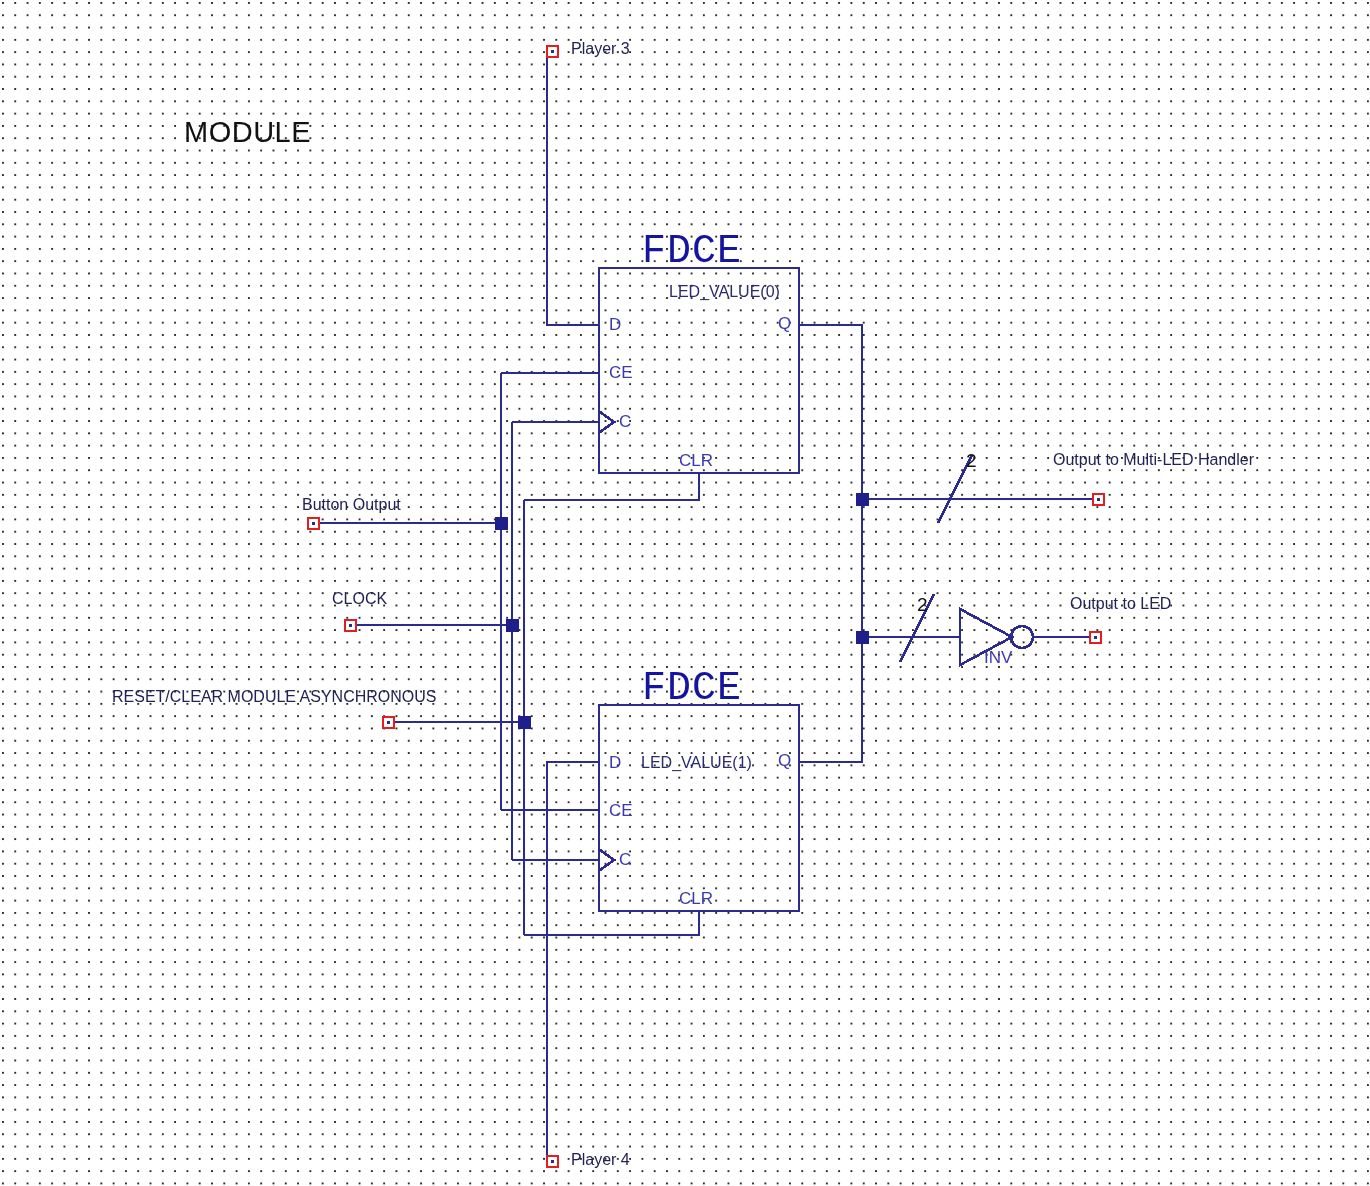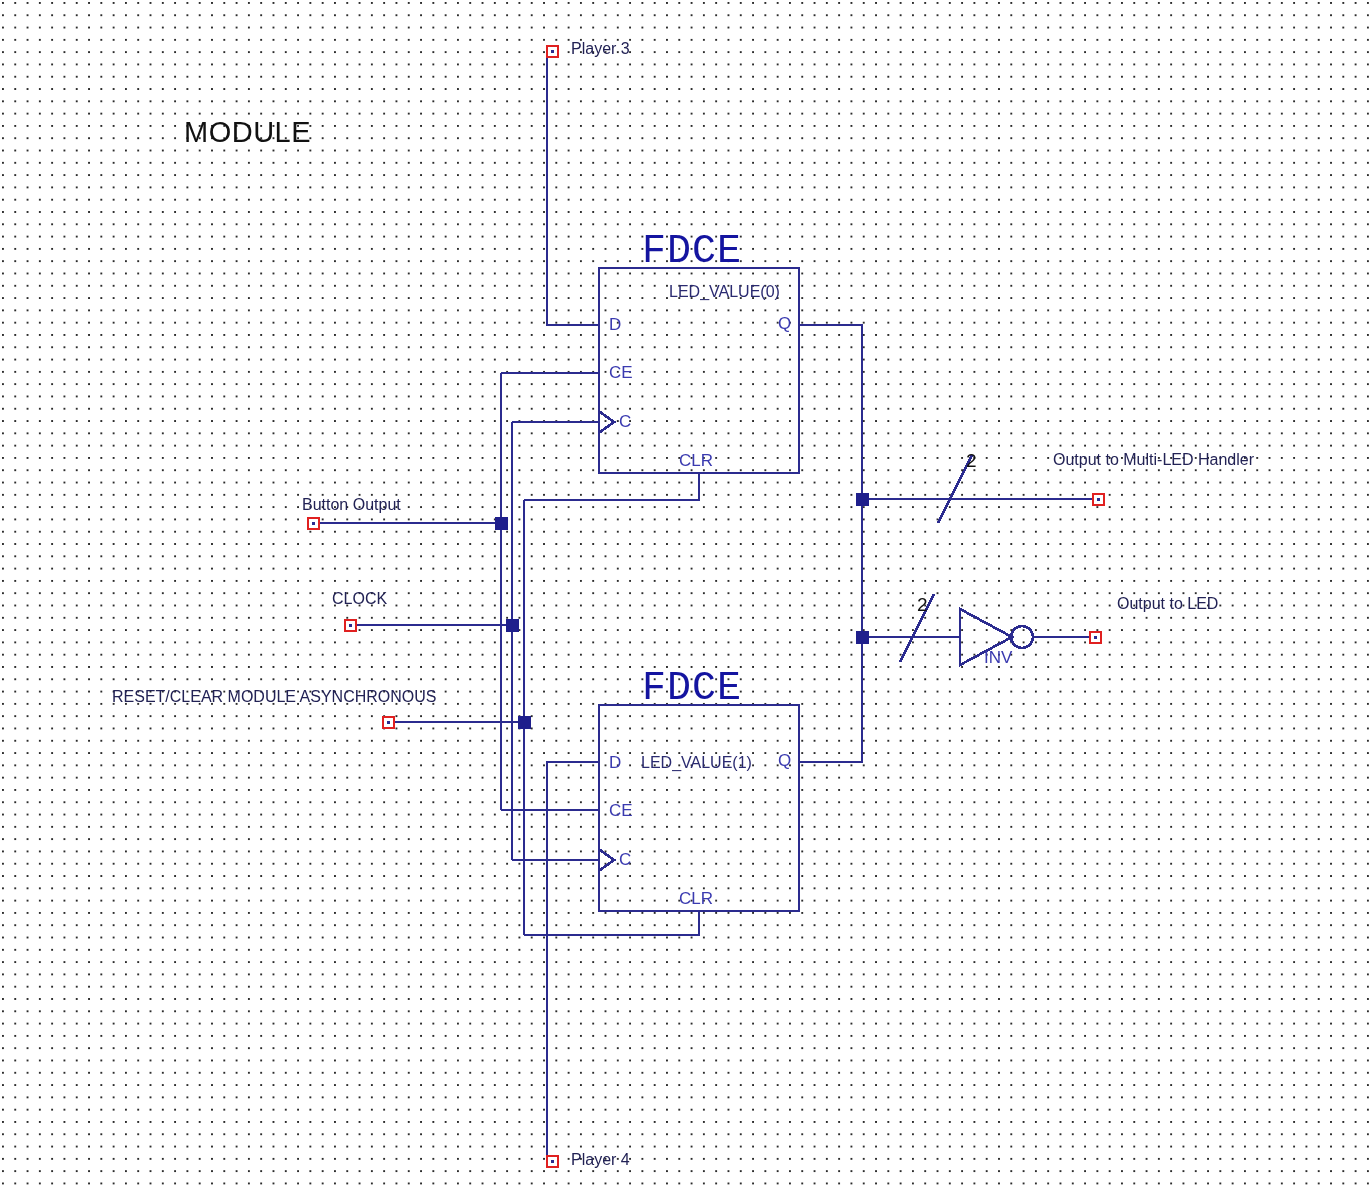--- a/index.html
+++ b/index.html
@@ -164,21 +164,21 @@
   <div class="pin" style="left:778px;top:751px;">Q</div>
 
   <div class="invlbl" style="left:984px;top:648px;">INV</div>
 
   <div class="net" style="left:571px;top:40px;">Player 3</div>
   <div class="net" style="left:571px;top:1151px;">Player 4</div>
   <div class="net" style="left:302px;top:496px;">Button Output</div>
   <div class="net" style="left:332px;top:590px;">CLOCK</div>
   <div class="net" style="left:112px;top:688px;">RESET/CLEAR MODULE ASYNCHRONOUS</div>
   <div class="net" style="left:1053px;top:451px;">Output to Multi-LED Handler</div>
-  <div class="net" style="left:1070px;top:595px;margin-left:47px;">Output to LED</div>
+  <div class="net" style="left:1070px;top:595px;">Output to LED</div>
 
   <div class="busnum" style="left:966px;top:450px;">2</div>
   <div class="busnum" style="left:917px;top:594px;">2</div>
 
   <div class="iomark" style="left:546px;top:45px;">
       <i></i>
     </div>
   <div class="iomark" style="left:546px;top:1155px;">
       <i></i>
     </div>

